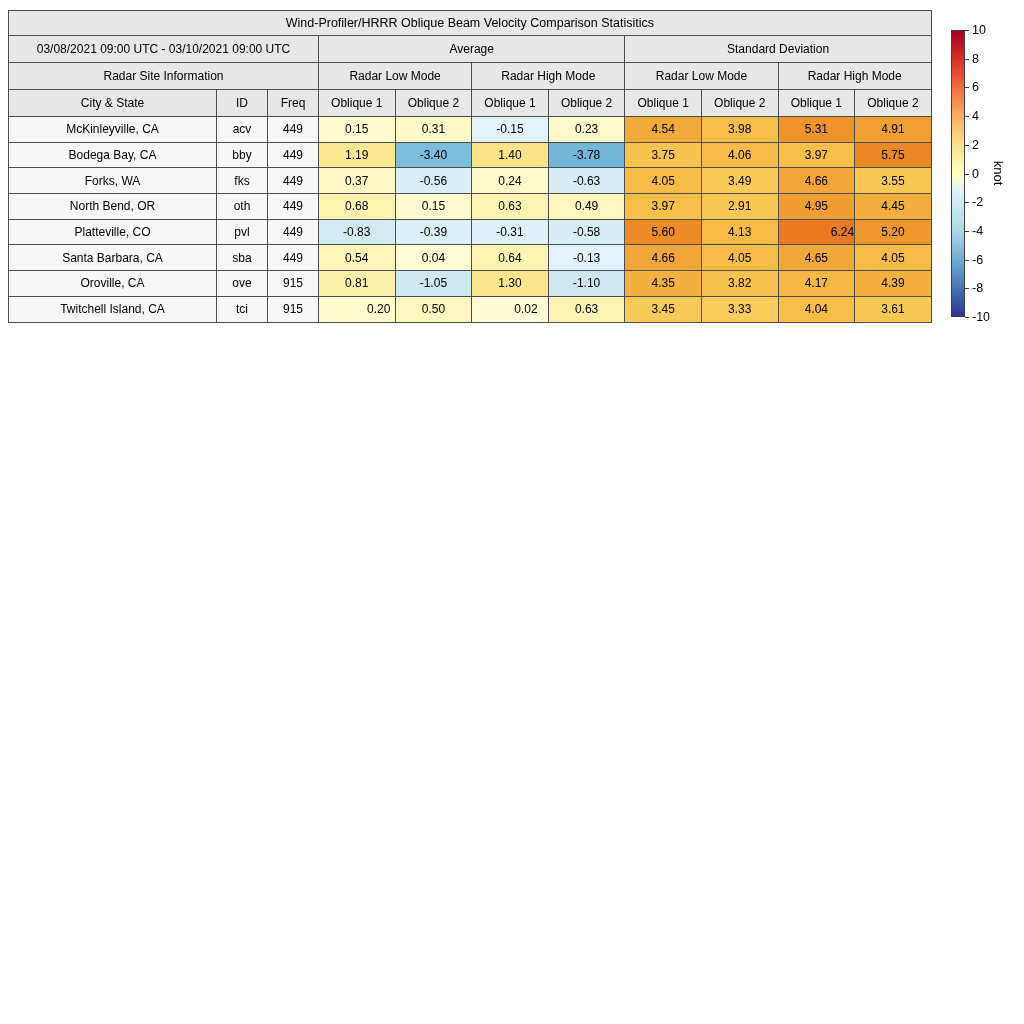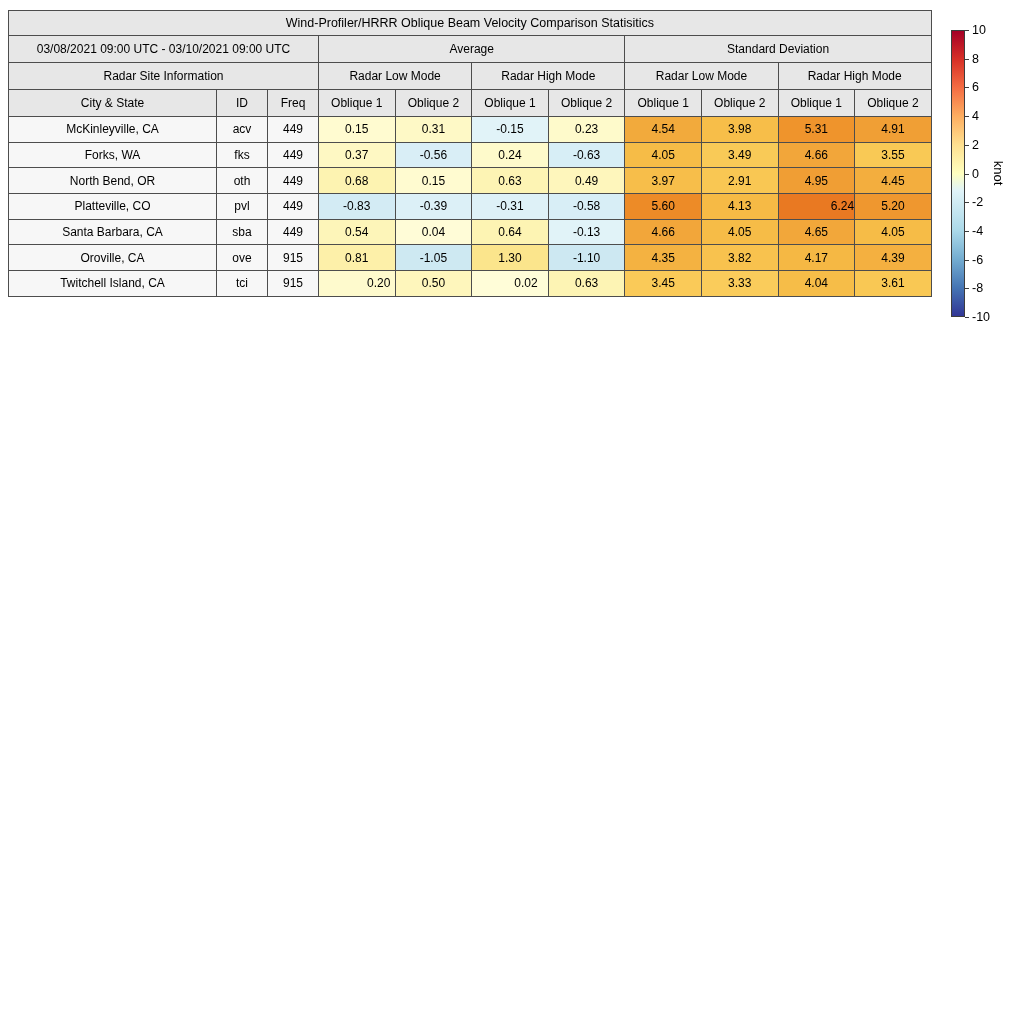--- a/index.html
+++ b/index.html
@@ -84,20 +84,33 @@
           <td class="site">acv</td>
           <td class="site">449</td>
           <td class="val" style="background: rgb(255, 251, 208);">0.15</td>
           <td class="val" style="background: rgb(254, 249, 198);">0.31</td>
           <td class="val" style="background: rgb(225, 243, 248);">-0.15</td>
           <td class="val" style="background: rgb(254, 250, 203);">0.23</td>
           <td class="val" style="background: rgb(242, 170, 60);">4.54</td>
           <td class="val" style="background: rgb(247, 190, 73);">3.98</td>
           <td class="val" style="background: rgb(239, 148, 44);">5.31</td>
           <td class="val" style="background: rgb(240, 159, 53);">4.91</td>
+        </tr>
+        <tr>
+          <td class="site">Bodega Bay, CA</td>
+          <td class="site">bby</td>
+          <td class="site">449</td>
+          <td class="val" style="background: rgb(251, 232, 147);">1.19</td>
+          <td class="val" style="background: rgb(124, 188, 221);">-3.40</td>
+          <td class="val" style="background: rgb(251, 228, 136);">1.40</td>
+          <td class="val" style="background: rgb(115, 182, 217);">-3.78</td>
+          <td class="val" style="background: rgb(248, 196, 80);">3.75</td>
+          <td class="val" style="background: rgb(246, 188, 71);">4.06</td>
+          <td class="val" style="background: rgb(247, 190, 74);">3.97</td>
+          <td class="val" style="background: rgb(236, 135, 38);">5.75</td>
         </tr>
         <tr>
           <td class="site">Forks, WA</td>
           <td class="site">fks</td>
           <td class="site">449</td>
           <td class="val" style="background: rgb(254, 248, 195);">0.37</td>
           <td class="val" style="background: rgb(217, 238, 246);">-0.56</td>
           <td class="val" style="background: rgb(254, 250, 203);">0.24</td>
           <td class="val" style="background: rgb(215, 238, 246);">-0.63</td>
           <td class="val" style="background: rgb(246, 188, 71);">4.05</td>

